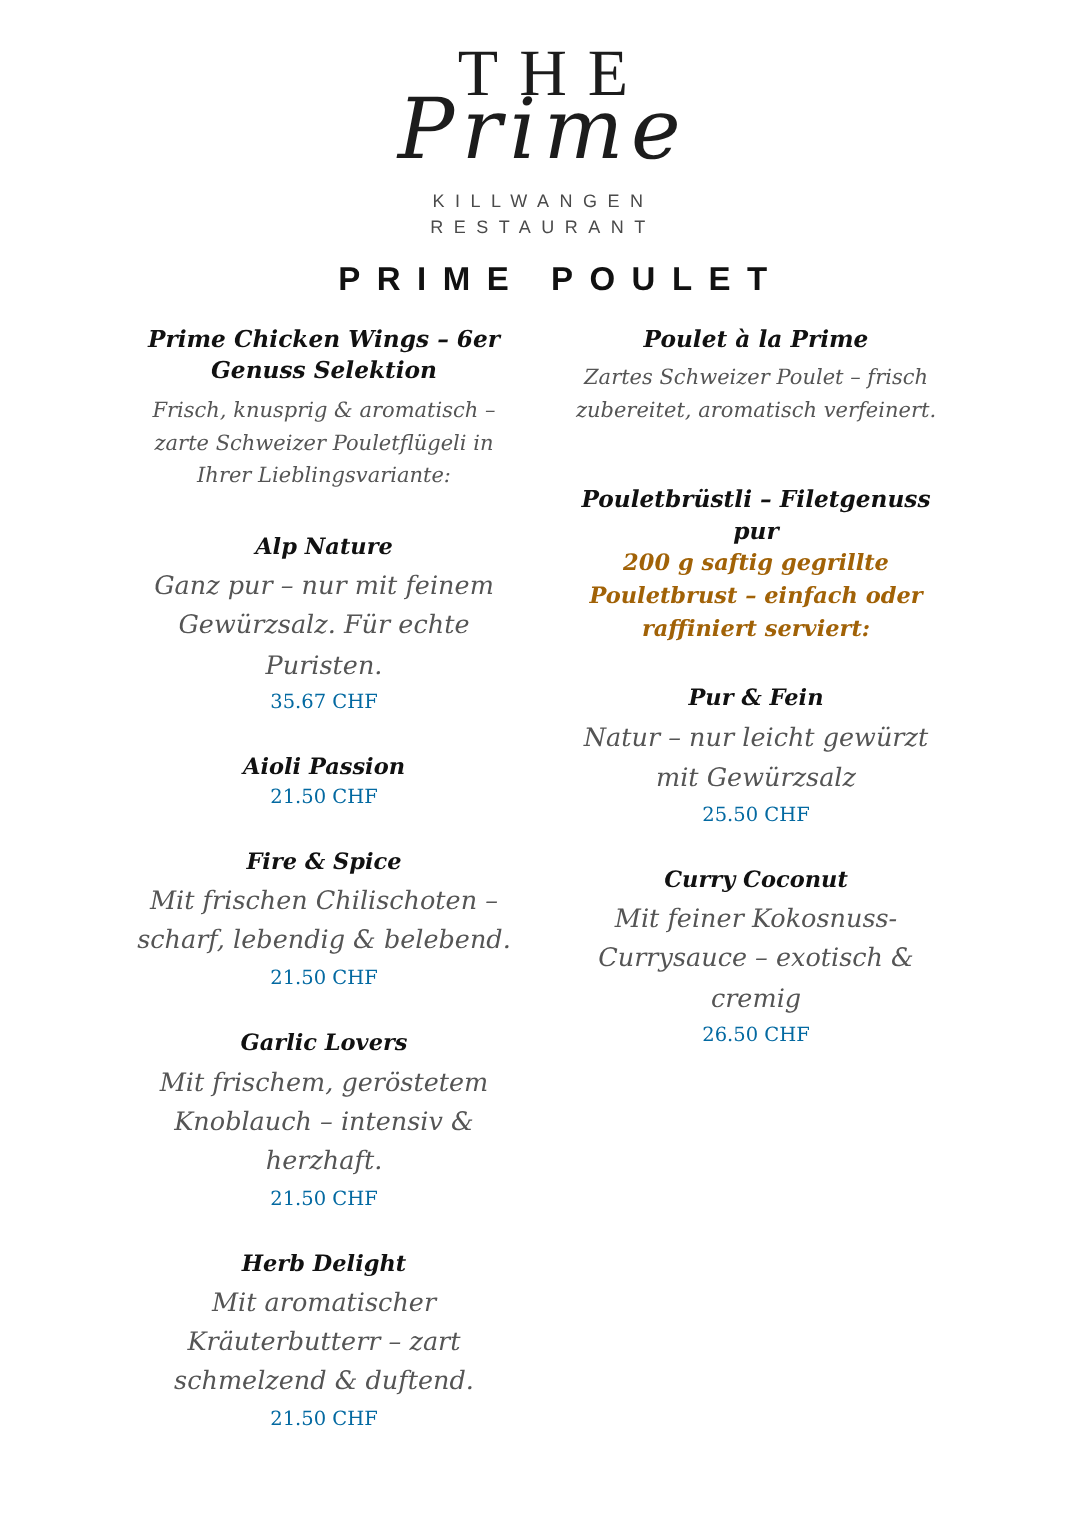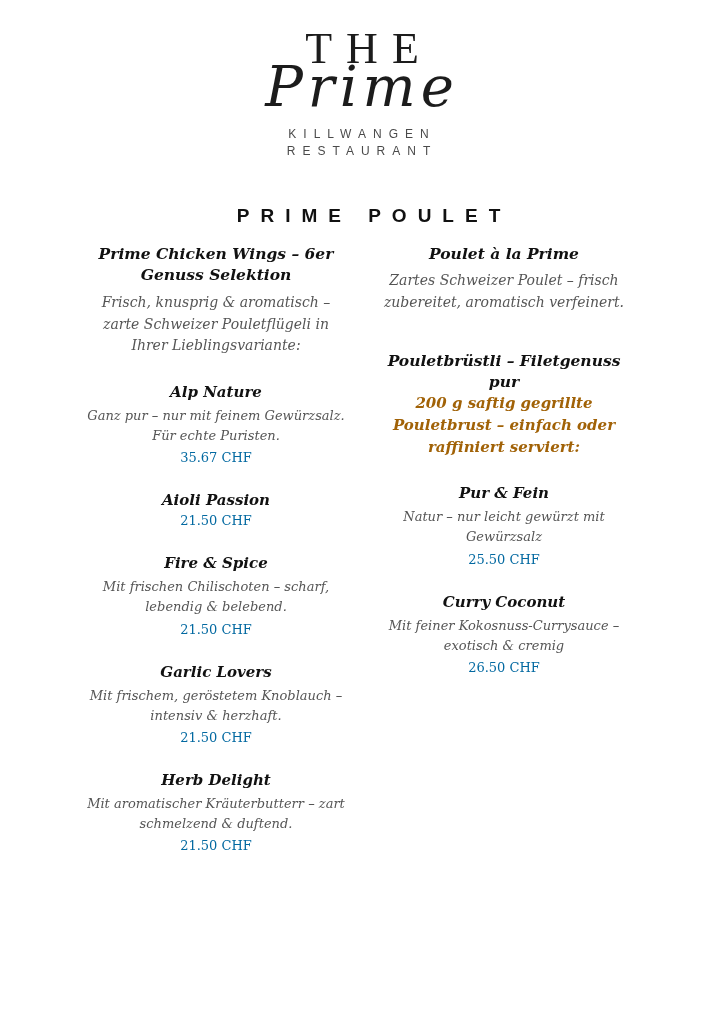--- a/index.html
+++ b/index.html
@@ -17,22 +17,22 @@
   .logo-prime {
     font-family:"DejaVu Serif", serif; font-style:italic; font-size:56px;
     color:#1c1c1c; margin-top:-16px; letter-spacing:5px; line-height:1.1;
   }
   .logo-sub {
     font-family:"Liberation Sans", sans-serif; font-size:12px;
     letter-spacing:7px; color:#4a4a4a; line-height:1.45; margin-top:8px;
   }
   .menu-title {
     text-align:center; font-family:"Liberation Sans", sans-serif;
-    font-weight:700; font-size:19px; letter-spacing:11px; color:#111;
-    margin-top:44px;
+    font-weight:700; font-size:22px; letter-spacing:11px; color:#111;
+    margin-top:12px;
     padding-left:24px;
   }
   .columns { display:flex; margin-top:16px; padding:0 24px; }
   .col { flex:1; text-align:center; }
   .col-left  { padding:0 12px; }
   .col-right { padding:0 16px; }
   .section-title {
     font-weight:700; font-style:italic; font-size:15.5px; color:#111;
     line-height:1.4;
   }
@@ -48,21 +48,21 @@
     font-weight:700; font-style:italic; font-size:15.5px; color:#111;
     margin-top:36px; line-height:1.4;
   }
   .section2-sub {
     font-weight:700; font-style:italic; font-size:15px; color:#a16207;
     line-height:1.45;
   }
   .item { margin-top:26px; }
   .item-name { font-weight:700; font-style:italic; font-size:15px; color:#111; }
   .item-desc {
-    font-style:italic; font-size:13px; color:#555; line-height:1.55;
+    font-style:italic; font-size:17px; color:#555; line-height:1.55;
     margin-top:5px;
   }
   .item-price { font-size:13px; color:#0369a1; margin-top:4px; }
 </style>
 </head>
 <body>
 
 <div class="page">
 
   <div class="logo">

